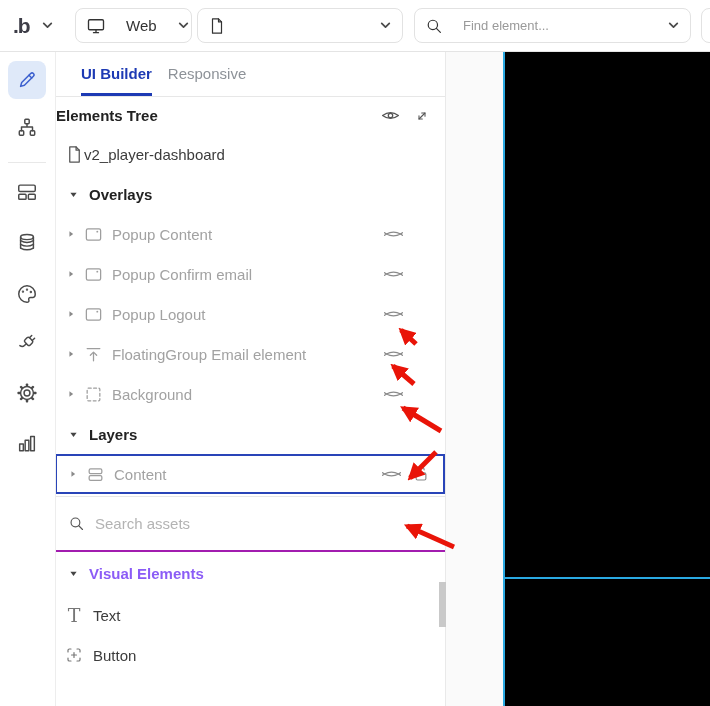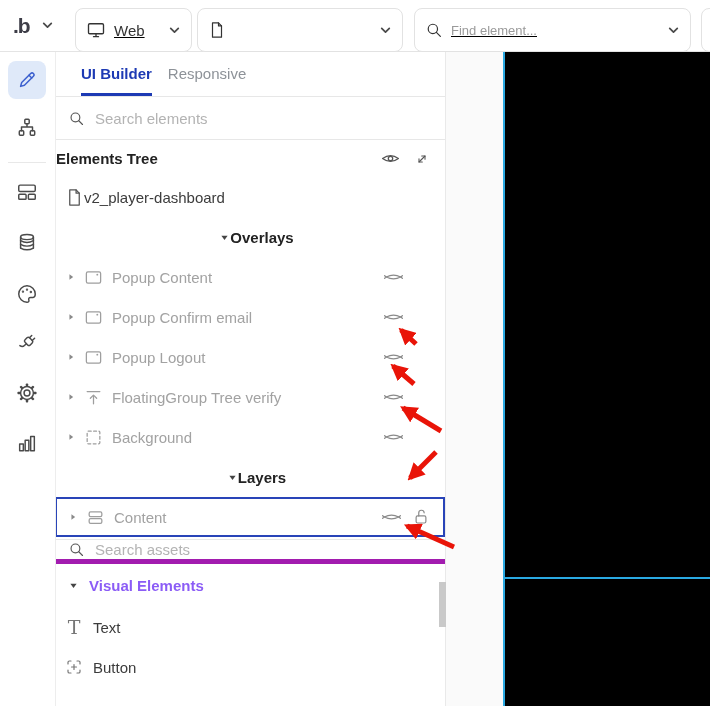--- a/index.html
+++ b/index.html
@@ -6,21 +6,21 @@
   body{width:710px;height:706px;overflow:hidden;font-family:"Liberation Sans","DejaVu Sans",sans-serif;-webkit-font-smoothing:antialiased;}
   .app{position:relative;width:710px;height:706px;background:#fff;}
   .ic{display:block;stroke:currentColor;fill:none;stroke-width:1.6;stroke-linecap:round;stroke-linejoin:round;}
   .ic.fill{fill:currentColor;stroke:none;}
 
   
   .topbar{position:absolute;left:0;top:0;width:710px;height:51px;background:#fff;border-bottom:1px solid #e4e4e4;z-index:5;}
   .logo-wrap{position:absolute;left:13px;top:0;height:51px;display:flex;align-items:center;gap:11px;}
   .logo{font-weight:700;font-size:21px;color:#3d3d47;letter-spacing:-1px;}
   .chev{color:#4a4a4a;}
-  .tb-box{position:absolute;top:8px;height:44px;box-sizing:border-box;border:1px solid #e2e2e2;border-radius:8px;background:#fff;display:flex;align-items:center;gap:8px;padding:0 10px;text-decoration:underline;}
+  .tb-box{position:absolute;top:8px;height:35px;box-sizing:border-box;border:1px solid #e2e2e2;border-radius:8px;background:#fff;display:flex;align-items:center;gap:20px;padding:0 10px;}
   .tb-web{left:75px;width:117px;}
   .tb-page{left:197px;width:206px;}
   .tb-find{left:414px;width:277px;}
   .tb-partial{left:701px;width:40px;}
   .tb-label{font-size:15px;color:#333;white-space:nowrap;}
   .tb-ph{font-size:13px;color:#9a9a9a;white-space:nowrap;}
   .tb-box .chev{margin-left:auto;}
 
   
   .rail{position:absolute;left:0;top:51px;width:55px;height:655px;background:#fff;border-right:1px solid #ededed;z-index:4;}
@@ -36,31 +36,31 @@
   .tab.active::after{content:"";position:absolute;left:0;right:0;bottom:0;height:3px;background:#1d3ab4;}
   .search-row{height:43px;border-bottom:1px solid #e7e7e7;display:flex;align-items:center;gap:10px;padding-left:13px;box-sizing:border-box;color:#555;}
   .search-ph{font-size:15px;color:#b3b3b3;}
   .tree-header{height:37px;display:flex;align-items:center;padding:0 15px 0 1px;box-sizing:border-box;}
   .tree-title{font-size:15px;font-weight:700;color:#222;}
   .tree-header-icons{margin-left:auto;display:flex;align-items:center;gap:14px;color:#555;}
   .trow{position:relative;height:40px;display:flex;align-items:center;box-sizing:border-box;font-size:15px;}
   .trow .lbl{white-space:nowrap;}
   .row-page{padding-left:10px;gap:0;color:#555;}
   .row-page .lbl{color:#3c3c3c;}
-  .row-section{padding-left:13px;justify-content:center;}
+  .row-section{padding-left:13px;gap:10px;}
   .row-section .lbl{color:#222;font-weight:700;}
   .row-child{padding-left:11px;color:#9a9a9a;}
   .row-child .elicon{margin-left:8px;color:#9e9e9e;}
   .row-child .lbl{margin-left:9px;color:#a2a2a2;}
   .tri{color:#444;}
   .tri-r{color:#8a8a8a;}
   .eye{position:absolute;right:42px;top:50%;transform:translateY(-50%);color:#8a8a8a;}
   .lock{position:absolute;right:13px;top:50%;transform:translateY(-50%);color:#8a8a8a;}
   .row-selected{border:2px solid #2944b8;}
-  .assets-search{height:25px;border-top:1px solid #e7e7e7;border-bottom:5px solid #a21caf;margin-top:2px;display:flex;align-items:center;gap:10px;padding-left:13px;box-sizing:border-box;color:#555;}
+  .assets-search{height:56px;border-top:1px solid #e7e7e7;border-bottom:2px solid #a21caf;margin-top:2px;display:flex;align-items:center;gap:10px;padding-left:13px;box-sizing:border-box;color:#555;}
   .assets-header{height:43px;display:flex;align-items:center;gap:10px;padding-left:13px;box-sizing:border-box;}
   .assets-header .lbl{font-size:15px;font-weight:700;color:#8b5cf6;}
   .asset-row{height:40px;display:flex;align-items:center;gap:9px;padding-left:9px;box-sizing:border-box;color:#777;}
   .asset-row .lbl{font-size:15px;color:#3c3c3c;}
   .t-glyph{font-family:"DejaVu Serif","Liberation Serif",serif;font-size:19px;color:#777;width:20px;text-align:center;line-height:1;}
   .scroll-thumb{position:absolute;left:384px;top:531px;width:7px;height:45px;background:#c9c9c9;}
 
   
   .gap{position:absolute;left:446px;top:51px;width:57px;height:655px;background:#fafafa;z-index:1;}
   .canvas{position:absolute;left:503px;top:51px;width:207px;height:655px;background:#000;border-left:2px solid #2aa9e2;box-sizing:border-box;z-index:2;}
@@ -300,28 +300,20 @@
       </div>
   </div>
 
   <div class="panel">
 
     <div class="tabs-row">
       <div class="tab active">UI Builder</div>
       <div class="tab">Responsive</div>
     </div>
 
-    <div class="search-row">
-      <span>
-          <svg class="ic" width="17" height="17">
-            <use href="#sym-search"></use>
-          </svg>
-        </span>
-      <span class="search-ph">Search elements</span>
-    </div>
 
     <div class="tree-header">
       <span class="tree-title">Elements Tree</span>
       <span class="tree-header-icons">
         <span>
             <svg class="ic" width="19" height="19">
               <use href="#sym-eye-open"></use>
             </svg>
           </span>
         <span>
@@ -411,21 +403,21 @@
       <span class="tri-r">
           <svg class="ic fill" width="10" height="10">
             <use href="#sym-tri-right"></use>
           </svg>
         </span>
       <span class="elicon">
           <svg class="ic" width="19" height="19">
             <use href="#sym-floating"></use>
           </svg>
         </span>
-      <span class="lbl">FloatingGroup Tree verify</span>
+      <span class="lbl">FloatingGroup Email element</span>
       <span class="eye">
           <svg class="ic" width="19" height="11">
             <use href="#sym-eye-closed"></use>
           </svg>
         </span>
     </div>
 
     <div class="trow row-child">
       <span class="tri-r">
           <svg class="ic fill" width="10" height="10">

